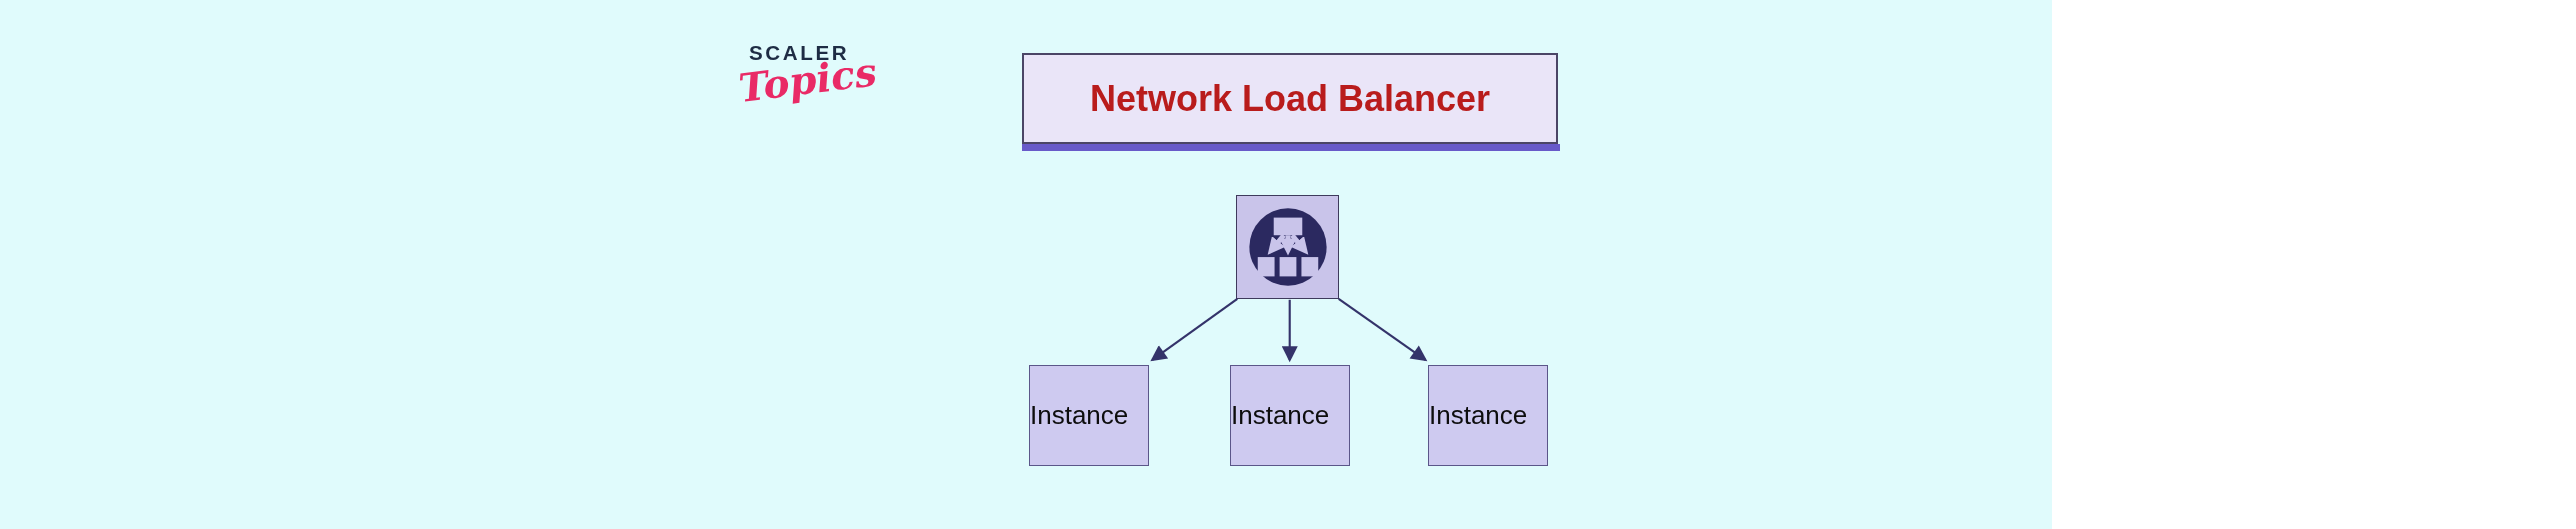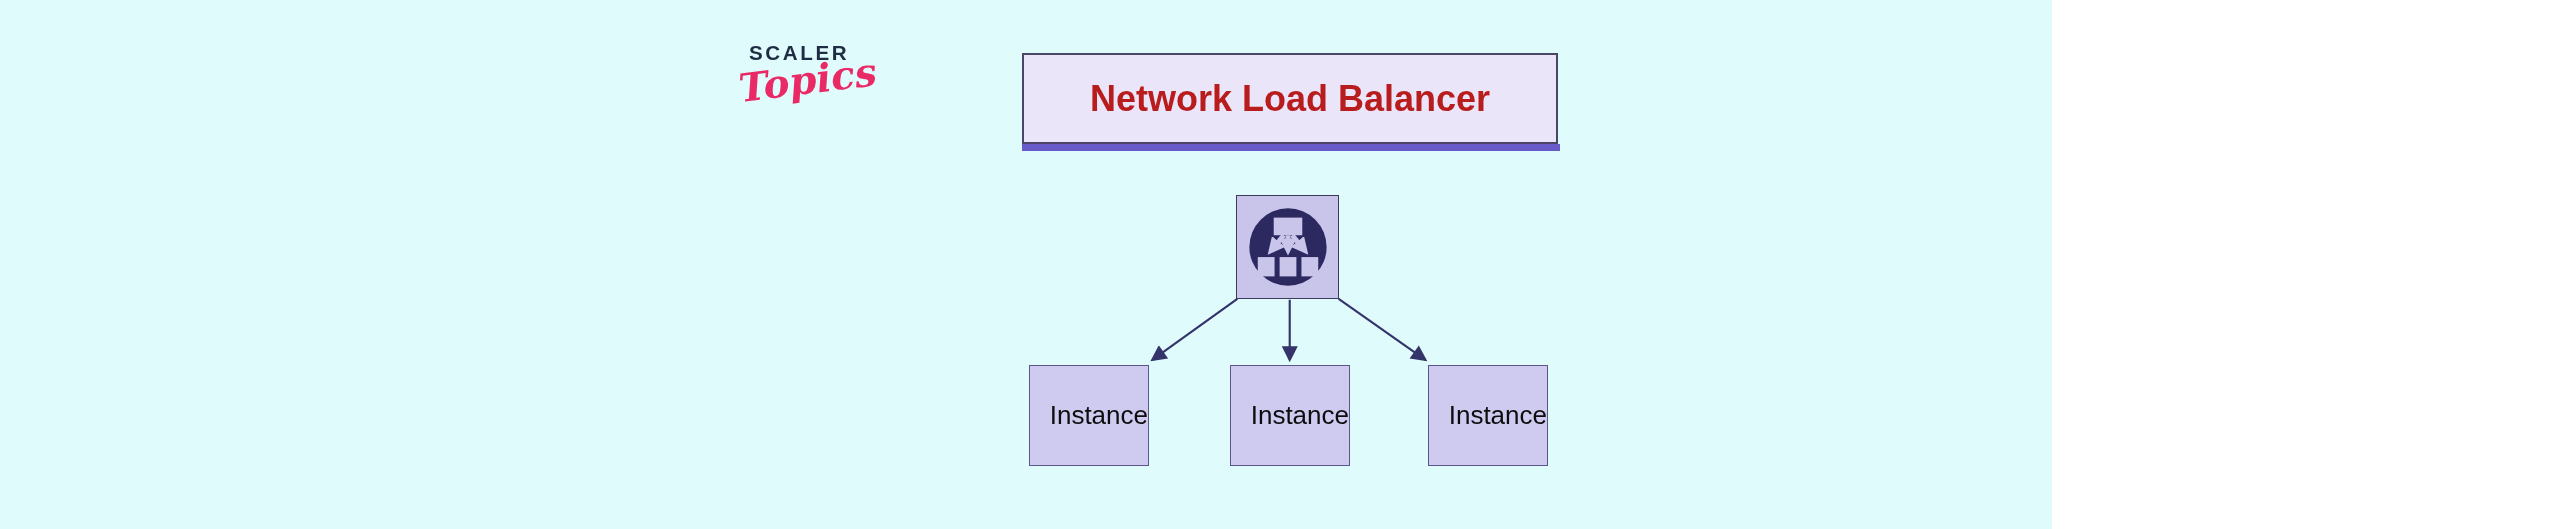--- a/index.html
+++ b/index.html
@@ -100,21 +100,21 @@
   .instance-box {
     position: absolute;
     top: 365px;
     width: 120px;
     height: 101px;
     background: #cecaf0;
     border: 1.7px solid #5b5689;
     box-sizing: border-box;
     display: flex;
     align-items: center;
-    justify-content: flex-end;
+    justify-content: flex-start;
   }
   .instance-box .instance-label {
     font-size: 26px;
     color: #0d0d0d;
   }
   .instance-1 { left: 1029px; }
   .instance-2 { left: 1230px; }
   .instance-3 { left: 1428px; }
 </style>
 </head>

